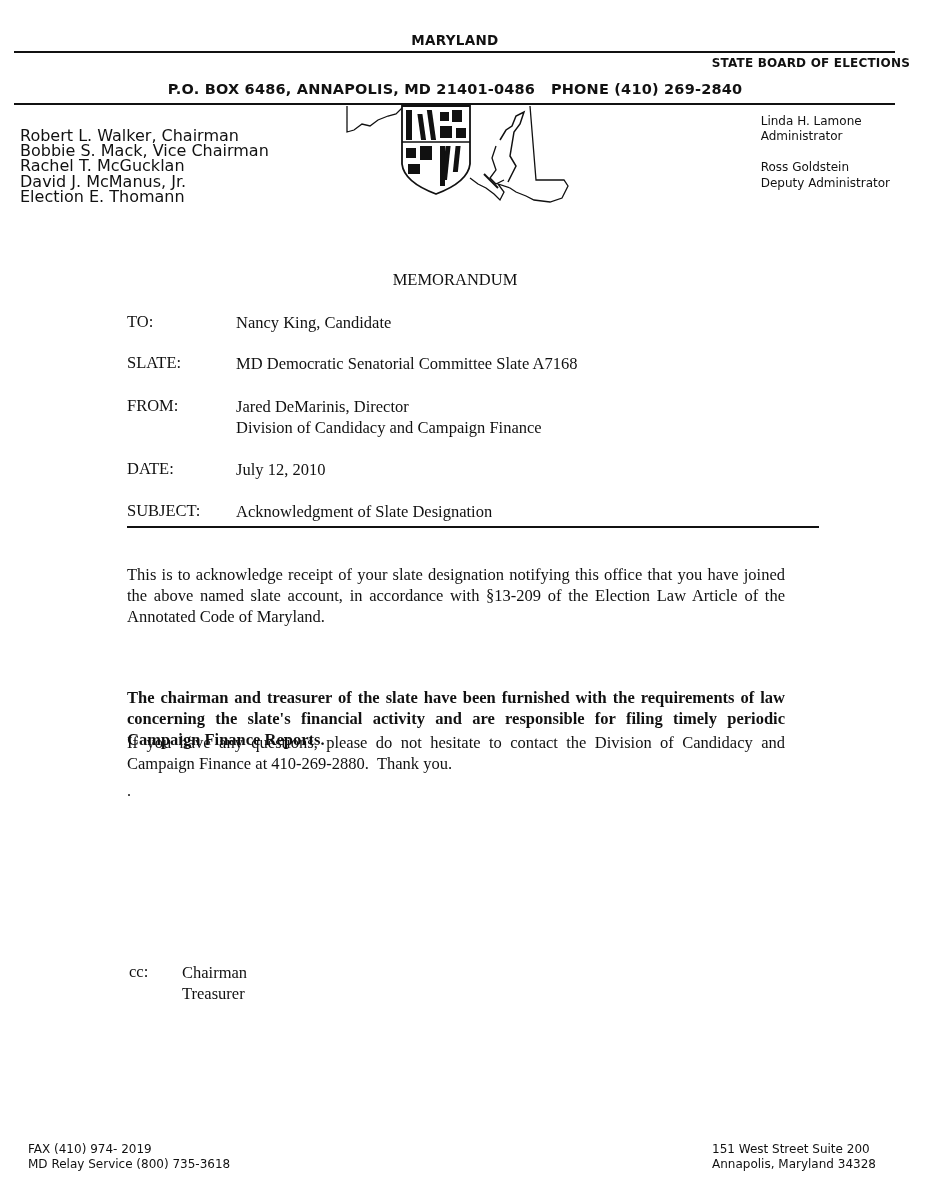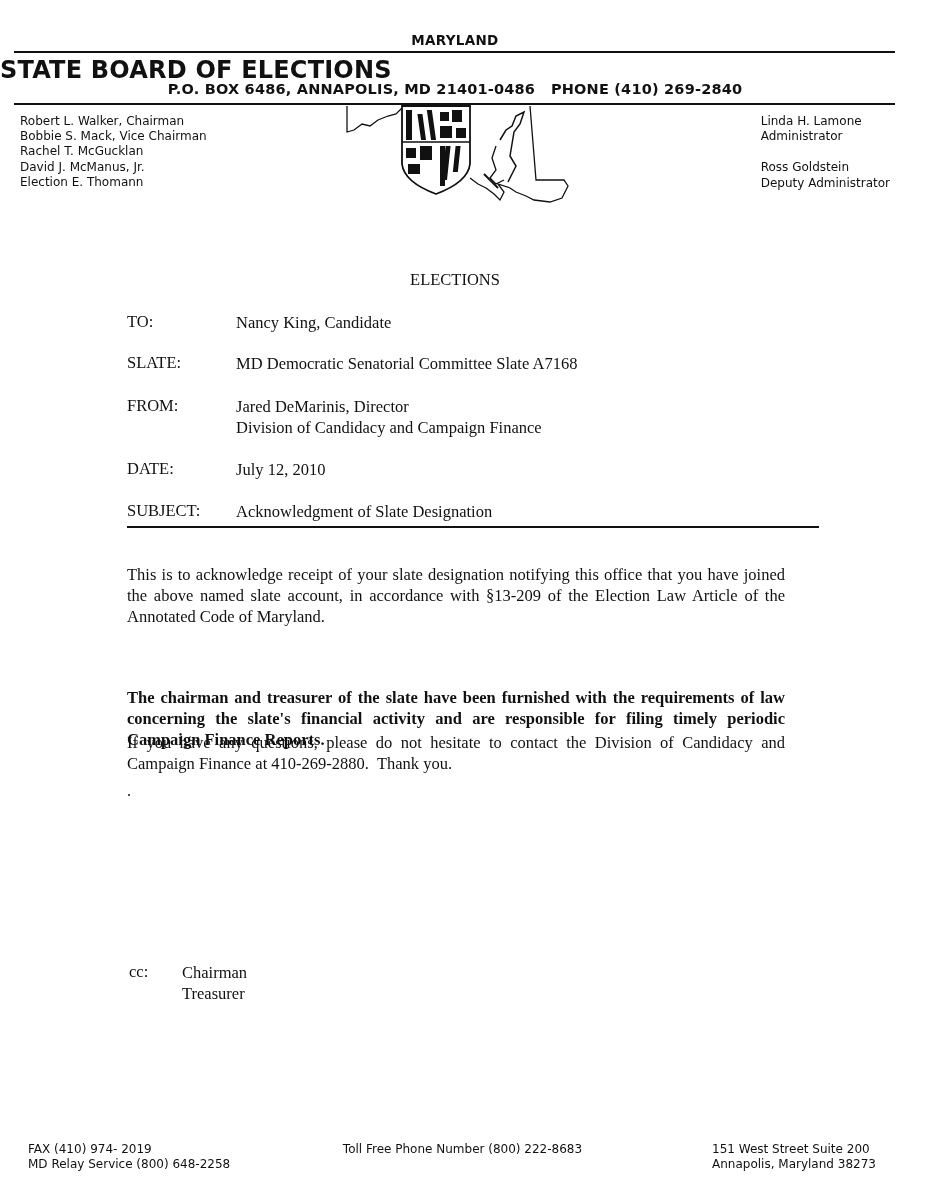--- a/index.html
+++ b/index.html
@@ -6,24 +6,24 @@
   body { width: 930px; height: 1196px; position: relative; overflow: hidden; color: #111; }
   .sans { font-family: "DejaVu Sans", "Liberation Sans", sans-serif; }
   .serif { font-family: "Liberation Serif", "DejaVu Serif", serif; }
   .abs { position: absolute; }
 
   
   .state-name { left: 0; width: 910px; top: 32px; text-align: center; font-size: 13.5px; font-weight: bold; letter-spacing: 0.3px; }
   .rule { background: #111; height: 2px; left: 14px; width: 881px; }
   .rule-top { top: 51px; }
   .rule-bottom { top: 103px; }
-  .board-title { left: 0; width: 910px; top: 56px; text-align: left; font-size: 24px; font-weight: bold; letter-spacing: 0.2px; }
+  .board-title { left: 0; width: 910px; top: 56px; text-align: right; font-size: 12px; font-weight: bold; letter-spacing: 0.2px; }
   .board-address { left: 0; width: 910px; top: 81px; text-align: center; font-size: 14.5px; font-weight: bold; letter-spacing: 0.2px; }
 
-  .members { left: 20px; top: 114px; font-size: 12px; line-height: 15.2px; }
+  .members { left: 20px; top: 128px; font-size: 16px; line-height: 15.2px; }
   .members div { white-space: nowrap; }
   .admins { right: 40px; top: 114px; font-size: 12px; line-height: 15.2px; }
   .admins .gap { height: 16px; }
 
   .seal { left: 340px; top: 104px; width: 240px; height: 100px; }
 
   
   .memo-title { left: 0; width: 910px; top: 270px; text-align: center; font-size: 16.5px; }
   .field-label { left: 127px; font-size: 16.5px; }
   .field-value { left: 236px; font-size: 16.5px; line-height: 21px; }
@@ -89,21 +89,21 @@
     </g>
     <line x1="62" y1="38" x2="130" y2="38" stroke="#111" stroke-width="1.5"></line>
 
     <path d="M130 74 L138 80 L146 84 L154 90 L160 96 L164 88 L158 80 L170 84 L176 88 L186 92 L194 96 L210 98 L222 94 L228 82 L224 76 L196 76 L190 2" fill="none" stroke="#111" stroke-width="1.3"></path>
     <path d="M160 36 L166 26 L172 22 L176 12 L184 8 L180 20 L174 28 L172 40 L170 52 L176 62 L172 70 L168 78" fill="none" stroke="#111" stroke-width="1.5"></path>
     <path d="M156 42 L152 54 L156 66 L150 74 L156 80 L164 76" fill="none" stroke="#111" stroke-width="1.3"></path>
     <path d="M144 70 L152 78 L158 84" fill="none" stroke="#111" stroke-width="2"></path>
   </svg>
 </div>
 
-<div class="abs serif memo-title">ELECTIONS</div>
+<div class="abs serif memo-title">MEMORANDUM</div>
 
 <div class="abs serif field-label" style="top:312px;">TO:</div>
 <div class="abs serif field-value" style="top:312px;">Nancy King, Candidate</div>
 
 <div class="abs serif field-label" style="top:353px;">SLATE:</div>
 <div class="abs serif field-value" style="top:353px;">MD Democratic Senatorial Committee Slate A7168</div>
 
 <div class="abs serif field-label" style="top:396px;">FROM:</div>
 <div class="abs serif field-value" style="top:396px;">
   <div>Jared DeMarinis, Director</div>
@@ -124,21 +124,20 @@
 <div class="abs serif dot">.</div>
 
 <div class="abs serif cc-label">cc:</div>
 <div class="abs serif cc-list">
   <div>Chairman</div>
   <div>Treasurer</div>
 </div>
 
 <div class="abs sans foot foot-left">
   <div>FAX (410) 974- 2019</div>
-  <div>MD Relay Service (800) 648-2258</div>
+  <div>MD Relay Service (800) 735-3618</div>
 </div>
 <div class="abs sans foot foot-center">
-  <div>Toll Free Phone Number (800) 222-8683</div>
 </div>
 <div class="abs sans foot foot-right">
   <div>151 West Street Suite 200</div>
-  <div>Annapolis, Maryland 38273</div>
+  <div>Annapolis, Maryland 34328</div>
 </div>
 
 </body></html>

